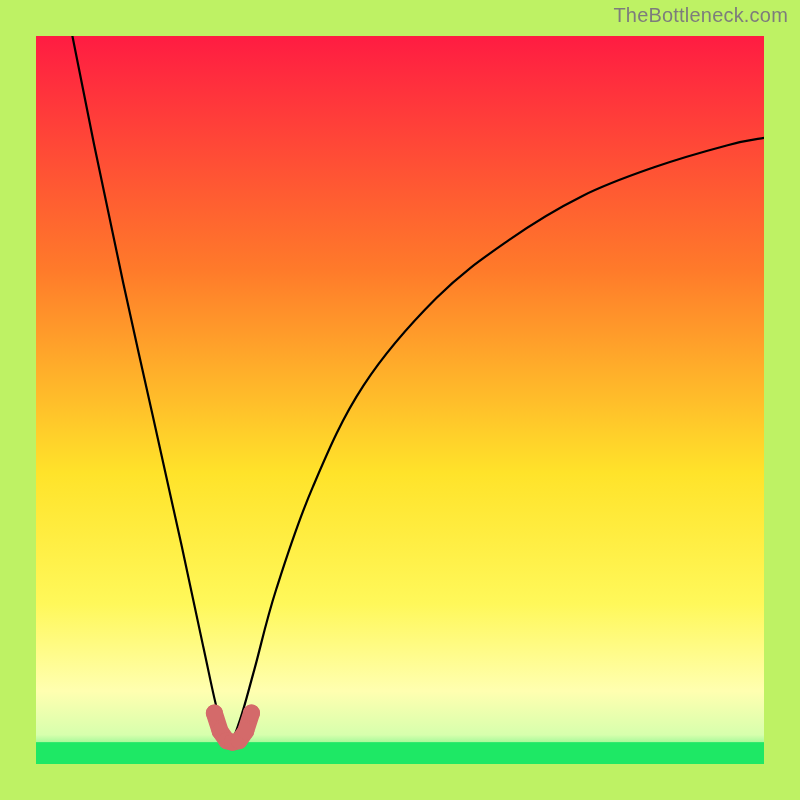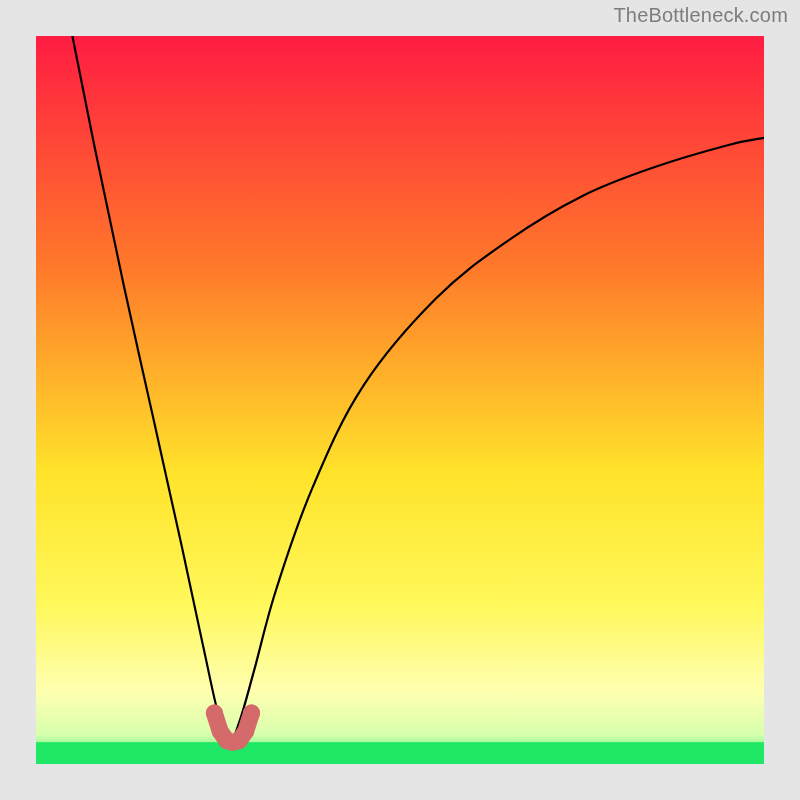--- a/index.html
+++ b/index.html
@@ -10,21 +10,21 @@
     background: #000;
     overflow: hidden;
     font-family: Arial, Helvetica, sans-serif;
   }
   .frame {
     position: absolute;
     left: 0;
     top: 0;
     width: 800px;
     height: 800px;
-    background: #e5e5e5;
+    background: #bef264;
   }
   .plot {
     position: absolute;
     
     left: 36px;
     top: 36px;
     width: 728px;
     height: 728px;
     overflow: hidden;
   }

